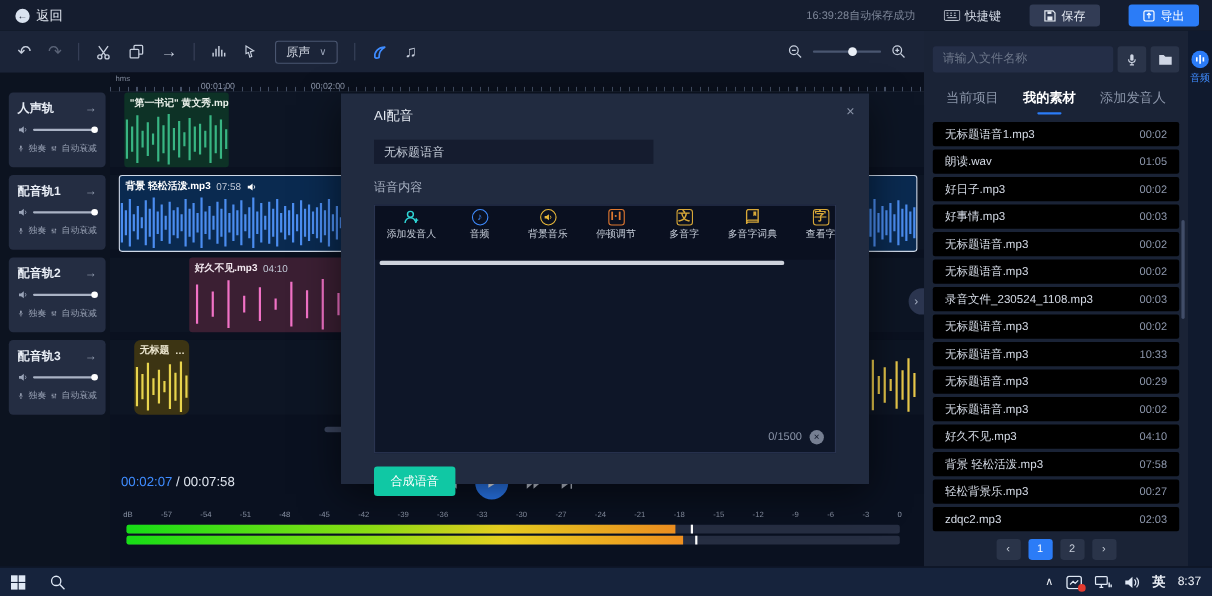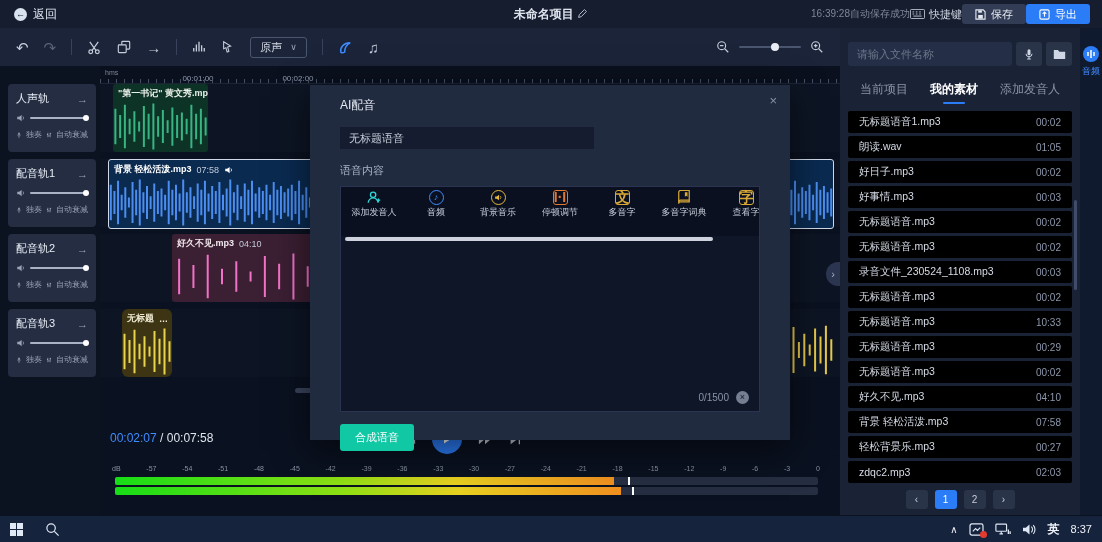--- a/index.html
+++ b/index.html
@@ -6,21 +6,21 @@
   body{width:1102px;height:542px;position:relative;overflow:hidden;background:#0c1320;
        font-family:"Liberation Sans","DejaVu Sans",sans-serif;color:#dfe5ee;-webkit-font-smoothing:antialiased;}
   svg{display:block}
   .ic{color:#c7cfdd}
   
   .topbar{position:absolute;top:0;left:0;right:0;height:28px;background:#151d2f;display:flex;align-items:center;z-index:20;}
   .backbtn{display:flex;align-items:center;gap:6px;padding:0 14px;font-size:12px;cursor:pointer}
   .backcirc{width:13px;height:13px;border-radius:50%;background:#d9e2ef;color:#151d2f;font-size:9px;line-height:13px;text-align:center;font-weight:bold}
   .projtitle{position:absolute;left:0;right:0;text-align:center;font-size:12px;font-weight:bold;pointer-events:none}
   .projtitle span{pointer-events:auto}
-  .topright{margin-left:auto;display:flex;align-items:center;gap:0;padding-right:12px}
+  .topright{margin-left:auto;display:flex;align-items:center;gap:26px;padding-right:12px}
   .autosave{font-size:10px;color:#7e8799}
   .shortcuts{display:flex;align-items:center;gap:4px;font-size:11px;color:#d5dbe6}
   .tbtn{display:flex;align-items:center;gap:5px;font-size:11px;height:20px;padding:0 13px;border-radius:3px;background:#323c55;color:#e6ebf3;cursor:pointer}
   .tbtn.primary{background:#2b7cf7;color:#fff}
   
   .taskbar{position:absolute;bottom:0;left:0;right:0;height:27px;background:#16233c;display:flex;align-items:center;padding:0 10px;box-sizing:border-box;z-index:30;border-top:1px solid #0a111f}
   .winlogo{display:grid;grid-template-columns:6px 6px;grid-gap:1px;margin-right:22px;cursor:pointer}
   .winlogo i{width:6px;height:6px;background:#dfe8f5}
   .taskright{margin-left:auto;display:flex;align-items:center;gap:11px;font-size:12px;color:#eef2f8}
   .tasktime{font-size:11px}
@@ -32,21 +32,21 @@
   .sep{width:1px;height:16px;background:#39425a}
   .tool{cursor:pointer;font-size:15px;line-height:1}
   .tool.dim{color:#5a6377}
   .voicesel{display:flex;align-items:center;gap:8px;border:1px solid #4a5670;border-radius:3px;padding:2px 9px;font-size:11px;color:#d5dbe6;cursor:pointer}
   .zoomgrp{margin-left:auto;display:flex;align-items:center;gap:9px}
   .zslider{position:relative;width:62px;height:2px;background:#4a5670;border-radius:1px;cursor:pointer}
   .zknob{position:absolute;top:-3px;left:52%;width:8px;height:8px;border-radius:50%;background:#e9eef6}
   
   .tracks{position:absolute;top:38px;left:0;width:100px;bottom:0;padding-top:18px;box-sizing:border-box}
   .tcard{margin:0 4px 7px 8px;width:88px;height:68px;background:#242d42;border-radius:4px;padding:7px 8px;box-sizing:border-box}
-  .trow1{display:flex;align-items:center;font-size:11px;font-weight:normal;color:#e8edf5}
+  .trow1{display:flex;align-items:center;font-size:11px;font-weight:bold;color:#e8edf5}
   .tarrow{margin-left:auto;color:#9aa4b8;font-size:11px;cursor:pointer}
   .trow2{display:flex;align-items:center;gap:4px;margin:7px 0 6px;cursor:pointer}
   .sline{flex:1;height:2px;background:#aab3c5;border-radius:1px;position:relative}
   .sknob{position:absolute;right:-1px;top:-2px;width:6px;height:6px;border-radius:50%;background:#fff}
   .trow3{display:flex;align-items:center;gap:4px;font-size:8px;color:#97a0b3;white-space:nowrap}
   .trow3 span{cursor:pointer}
   
   .timeline{position:absolute;top:38px;left:100px;right:0;bottom:0;background:#0a1120;overflow:hidden}
   .ruler{position:absolute;top:0;left:0;right:0;height:17px;background:#0a101d;border-bottom:1px solid #1c2536}
   .runit{position:absolute;left:5px;top:3px;font-size:7px;color:#7e8799}
@@ -79,21 +79,21 @@
   .meter{position:absolute;left:0;right:0;top:437px}
   .mlabels{position:absolute;left:112px;width:708px;top:0;display:flex;justify-content:space-between;font-size:7px;color:#8a93a5}
   .mlabels span{text-align:center}
   .mbar{position:absolute;left:115px;width:703px;height:8px;background:#262e42;border-radius:2px}
   .mbar.b1{top:12px}.mbar.b2{top:22px}
   .mfill{height:100%;border-radius:2px 0 0 2px;background:linear-gradient(90deg,#16dd16,#8fe014 45%,#e8d020 68%,#f09020 100%)}
   .mpeak{position:absolute;top:0;width:2px;height:100%;background:#fff}
   
   .rightpanel{position:absolute;top:28px;right:22px;width:240px;bottom:27px;background:#1a2336;padding:14px 8px 0;box-sizing:border-box}
   .searchrow{display:flex;gap:4px}
-  .searchin{flex:1;height:24px;background:#242e47;border:none;outline:none;border-radius:3px;color:#c6cdd9;font-size:11px;padding:0 9px;font-family:Liberation Sans, sans-serif}
+  .searchin{flex:1;height:24px;background:#242e47;border:none;outline:none;border-radius:3px;color:#c6cdd9;font-size:11px;padding:0 9px;font-family:Liberation Mono, monospace}
   .searchin::placeholder{color:#6c7689}
   .sqbtn{width:26px;height:24px;background:#2a3449;border-radius:3px;display:flex;align-items:center;justify-content:center;cursor:pointer}
   .tabs{display:flex;justify-content:space-between;padding:0 12px;margin-top:15px;font-size:12px;color:#8a94a8}
   .tab{cursor:pointer;position:relative;padding-bottom:6px}
   .tab.active{color:#fff;font-weight:bold}
   .tab.active::after{content:"";position:absolute;left:50%;transform:translateX(-50%);bottom:0;width:22px;height:2px;background:#2b7cf7;border-radius:1px}
   .filelist{margin-top:7px}
   .frow{height:22px;margin-bottom:3px;background:#000000;border-radius:2px;display:flex;align-items:center;padding:0 11px;font-size:10.5px;color:#d5dbe6;cursor:pointer}
   .fdur{margin-left:auto;color:#8d97ac;font-size:10px}
   .vscroll{position:absolute;right:3px;top:172px;width:3px;height:90px;background:#414d68;border-radius:2px;cursor:pointer}
@@ -105,21 +105,21 @@
   .striplab{font-size:9px;color:#3f8cff;margin-top:3px;width:20px;text-align:center}
   
   .modal{position:absolute;left:310px;top:85px;width:480px;height:355px;background:#212b40;z-index:10;box-shadow:0 10px 34px rgba(0,0,0,.55);padding:12px 30px;box-sizing:border-box}
   .mtitle{font-size:12px;color:#e3e8f0}
   .mclose{position:absolute;right:13px;top:8px;font-size:13px;color:#8a94a8;cursor:pointer}
   .mname{margin-top:13px;width:236px;height:22px;background:#151c2f;border:none;outline:none;color:#c6cdd9;font-size:11px;padding:0 9px;font-family:inherit}
   .mlabel{margin-top:14px;font-size:11px;color:#aab3c4}
   .mcontent{margin-top:8px;height:224px;background:#0e1628;border:1px solid #2a3450;position:relative;overflow:hidden}
   .iconbar{height:46px;background:#0a1020;display:flex;align-items:stretch;padding:3px 2px 0;overflow:hidden}
   .mtool{width:62px;flex:0 0 62px;display:flex;flex-direction:column;align-items:center;justify-content:flex-start;font-size:9px;color:#c6cdd9;line-height:1.15;text-align:center;cursor:pointer;gap:2px}
-  .sqico{width:15px;height:15px;border:1.5px solid currentColor;border-radius:3px;font-size:14px;line-height:13px;text-align:center;box-sizing:border-box;font-weight:bold}
+  .sqico{width:15px;height:15px;border:1.5px solid currentColor;border-radius:3px;font-size:11px;line-height:13px;text-align:center;box-sizing:border-box;font-weight:bold}
   .cirico{width:15px;height:15px;border:1.5px solid currentColor;border-radius:50%;display:flex;align-items:center;justify-content:center;box-sizing:border-box}
   .ibscroll{height:4px;background:#cdd2dc;width:88%;margin:1px 0 0 4px;border-radius:2px}
   .chiprow{display:flex;align-items:center;margin:13px 10px}
   .chip{display:inline-flex;align-items:center;gap:4px;background:#0fc0e0;color:#fff;font-size:10px;padding:3px 8px;border-radius:2px;cursor:pointer}
   .caret{width:1px;height:13px;background:#e8edf5;margin-left:4px}
   .counter{position:absolute;right:10px;bottom:7px;display:flex;align-items:center;gap:7px;font-size:10px;color:#8a94a8}
   .clearbtn{width:13px;height:13px;border-radius:50%;background:#767f92;color:#0e1628;font-size:9px;line-height:13px;text-align:center;cursor:pointer}
   .synthbtn{margin-top:12px;display:inline-block;background:#10c8a4;color:#fff;font-size:11px;padding:6px 15px;border-radius:3px;cursor:pointer}
 </style>
 </head>
@@ -128,26 +128,20 @@
 <svg width="0" height="0" aria-hidden="true">
   <defs>
     <path id="wfp" vector-effect="non-scaling-stroke" stroke-width="2" d="M1 6V34M3 11V29M5 3V37M7 14V26M9 8V32M11 16V24M13 4V36M15 10V30M17 2V38M19 12V28M21 7V33M23 15V25M25 5V35M27 11V29M29 9V31M31 14V26M33 3V37M35 10V30M37 6V34M39 13V27M41 2V38M43 12V28M45 8V32M47 15V25M49 5V35M51 10V30M53 3V37M55 13V27M57 7V33M59 11V29M61 4V36M63 14V26M65 9V31M67 2V38M69 12V28M71 6V34M73 15V25M75 5V35M77 10V30M79 3V37M81 13V27M83 8V32M85 11V29M87 6V34M89 14V26M91 4V36M93 10V30M95 7V33M97 12V28M99 9V31"></path>
   </defs>
 </svg>
 
 <div class="topbar">
   <div class="backbtn">
     <span class="backcirc">←</span>
     <span>返回</span>
-  </div>
-  <div class="projtitle">
-    <span>未命名项目</span>
-    <span><svg width="11" height="11" viewBox="0 0 14 14" style="display:inline;vertical-align:-1px">
-          <path d="M2 12l1-3.5L9.5 2 12 4.5 5.5 11 2 12z" fill="none" stroke="#b9c2d2" stroke-width="1.2"></path>
-        </svg></span>
   </div>
   <div class="topright">
     <span class="autosave">16:39:28自动保存成功</span>
     <span class="shortcuts">
       <svg width="15" height="10" viewBox="0 0 18 12">
           <rect x="0.5" y="0.5" width="17" height="11" rx="1.5" fill="none" stroke="#d5dbe6"></rect>
           <path d="M3 3.5h2M7 3.5h2M11 3.5h2M15 3.5h0M3 6h2M7 6h2M11 6h2M4 8.5h10" stroke="#d5dbe6" stroke-width="1"></path>
         </svg>
       <span>快捷键</span>
     </span>

